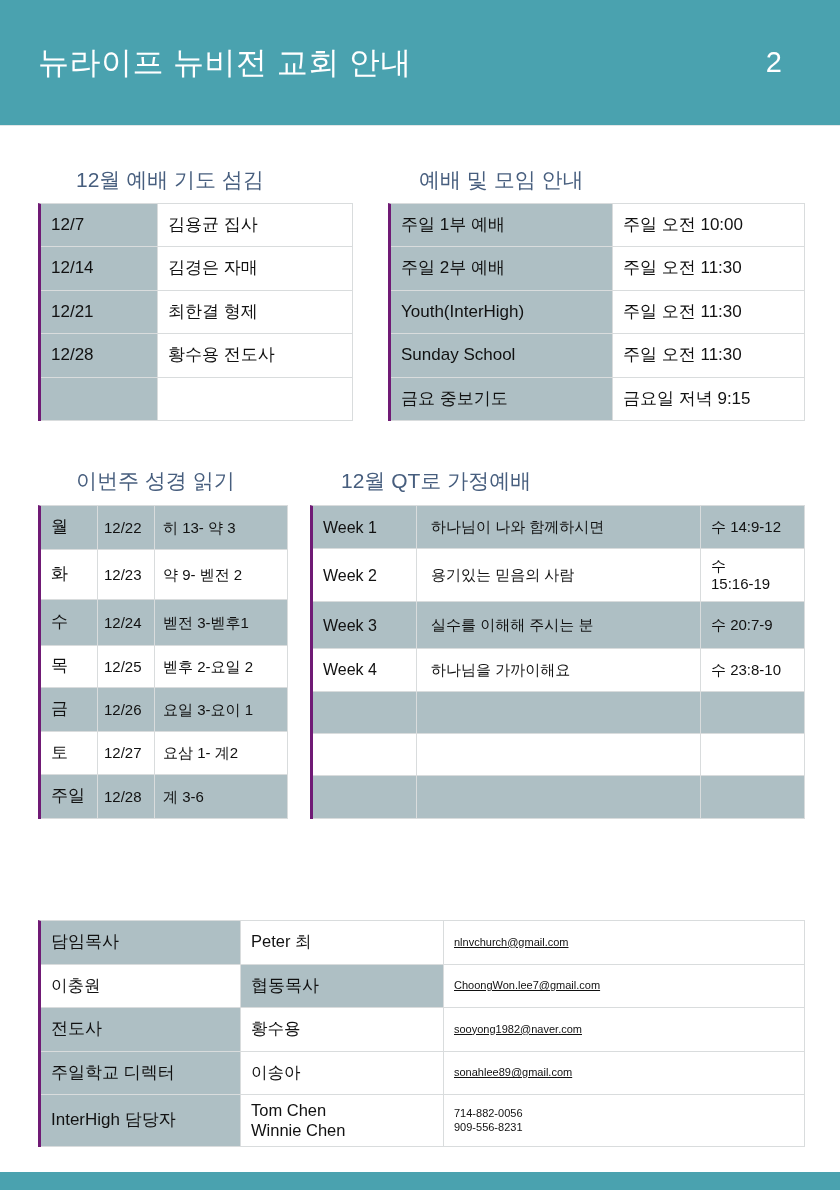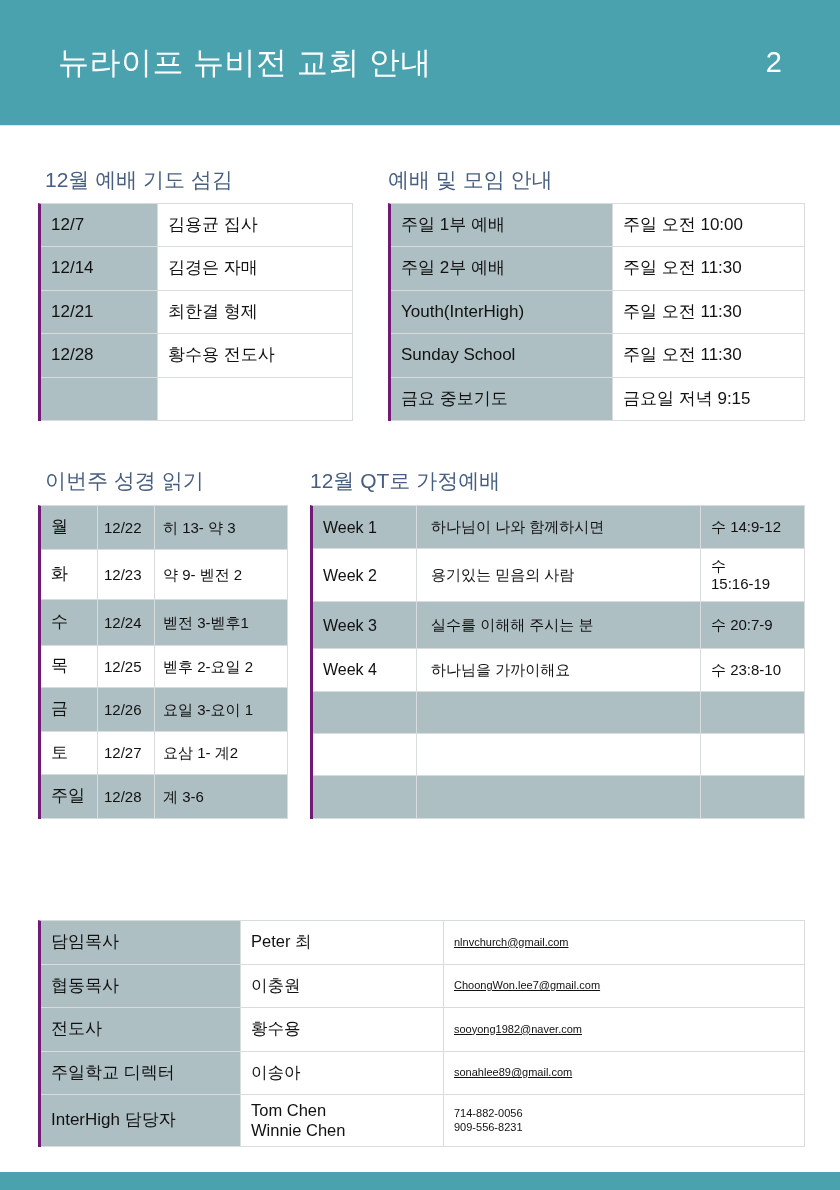--- a/index.html
+++ b/index.html
@@ -2,29 +2,29 @@
 <html><head>
 <meta charset="utf-8">
 <style>
   html,body{margin:0;padding:0;}
   body{font-family:"Liberation Sans","DejaVu Sans",sans-serif;background:#ffffff;}
   .page{position:relative;width:840px;height:1190px;background:#ffffff;overflow:hidden;}
 
   
   .header{position:absolute;left:0;top:0;width:840px;height:126px;background:#4AA2AF;
           display:flex;align-items:center;justify-content:space-between;box-sizing:border-box;
-          padding:0 58px 0 58px;border-bottom:1px solid #e2e6e7;}
+          padding:0 58px 0 38px;border-bottom:1px solid #e2e6e7;}
   .header .title{color:#ffffff;font-size:31px;font-weight:500;letter-spacing:0.5px;}
   .header .pagenum{color:#ffffff;font-size:29px;font-weight:400;}
 
   
   .footer{position:absolute;left:0;top:1172px;width:840px;height:18px;background:#4AA2AF;}
 
   
-  .sec-title{position:absolute;font-size:21px;font-weight:500;color:#475E7E;}
+  .sec-title{position:absolute;font-size:21px;font-weight:500;color:#475E7E;margin-left:31px;}
 
   
   .tbl{position:absolute;display:grid;background:#ffffff;border-top:1px solid #d9dcdd;border-left:3px solid #701a75;}
   .cell{display:flex;align-items:center;box-sizing:border-box;padding:0 10px;
         border-right:1px solid #d9dcdd;border-bottom:1px solid #d9dcdd;
         font-size:17px;color:#111111;white-space:pre-line;line-height:1.2;overflow:hidden;}
   .shade{background:#AEBFC4;}
   .link{text-decoration:underline;}
 
   .t1{left:38px;top:203px;grid-template-columns:117px 195px;grid-template-rows:repeat(5,43.4px);}
@@ -132,22 +132,22 @@
       <div class="cell c1 shade"></div>
       <div class="cell c2 shade"></div>
     </div>
 
   <div class="sec-title" style="left:38px;top:916px;">섬기는 분들</div>
 
   <div class="tbl t5" id="t5">
       <div class="cell c0 shade">담임목사</div>
       <div class="cell c1">Peter 최</div>
       <div class="cell c2 link">nlnvchurch@gmail.com</div>
+      <div class="cell c1">이충원</div>
       <div class="cell c0 shade">협동목사</div>
-      <div class="cell c1">이충원</div>
       <div class="cell c2 link">ChoongWon.lee7@gmail.com</div>
       <div class="cell c0 shade">전도사</div>
       <div class="cell c1">황수용</div>
       <div class="cell c2 link">sooyong1982@naver.com</div>
       <div class="cell c0 shade">주일학교 디렉터</div>
       <div class="cell c1">이송아</div>
       <div class="cell c2 link">sonahlee89@gmail.com</div>
       <div class="cell c0 shade">InterHigh 담당자</div>
       <div class="cell c1">Tom Chen
 Winnie Chen</div>

